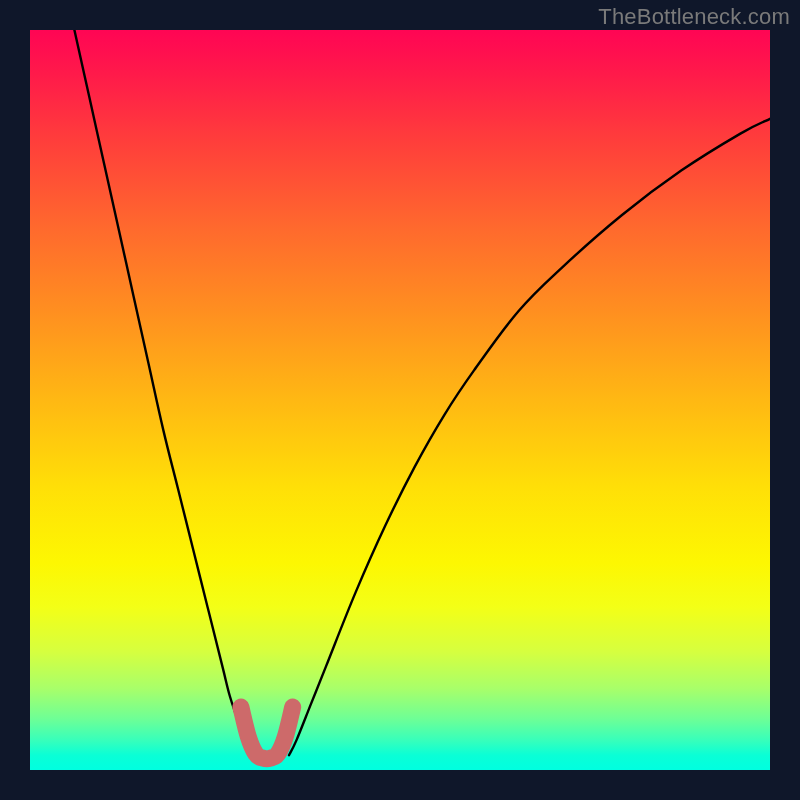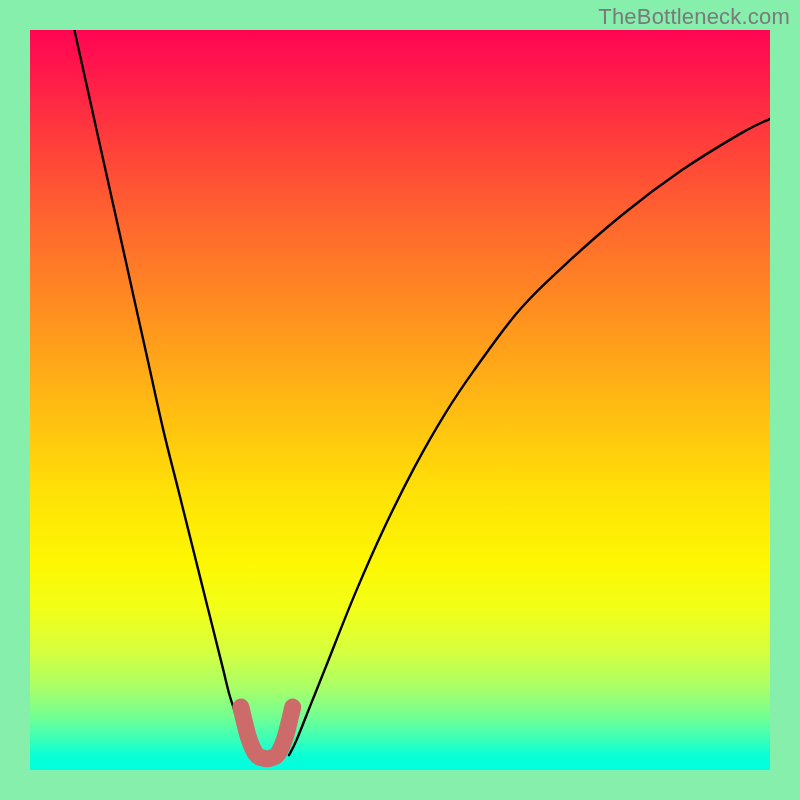--- a/index.html
+++ b/index.html
@@ -9,21 +9,21 @@
     height: 800px;
     overflow: hidden;
     background: #000;
     font-family: Arial, Helvetica, sans-serif;
   }
   .frame {
     position: absolute;
     top: 0; left: 0;
     width: 800px;
     height: 800px;
-    background: #86efac;
+    background: #0f172a;
   }
   .plot-area {
     position: absolute;
     top: 30px;
     left: 30px;
     width: 740px;
     height: 740px;
     overflow: hidden;
   }
   .gradient-bg {

